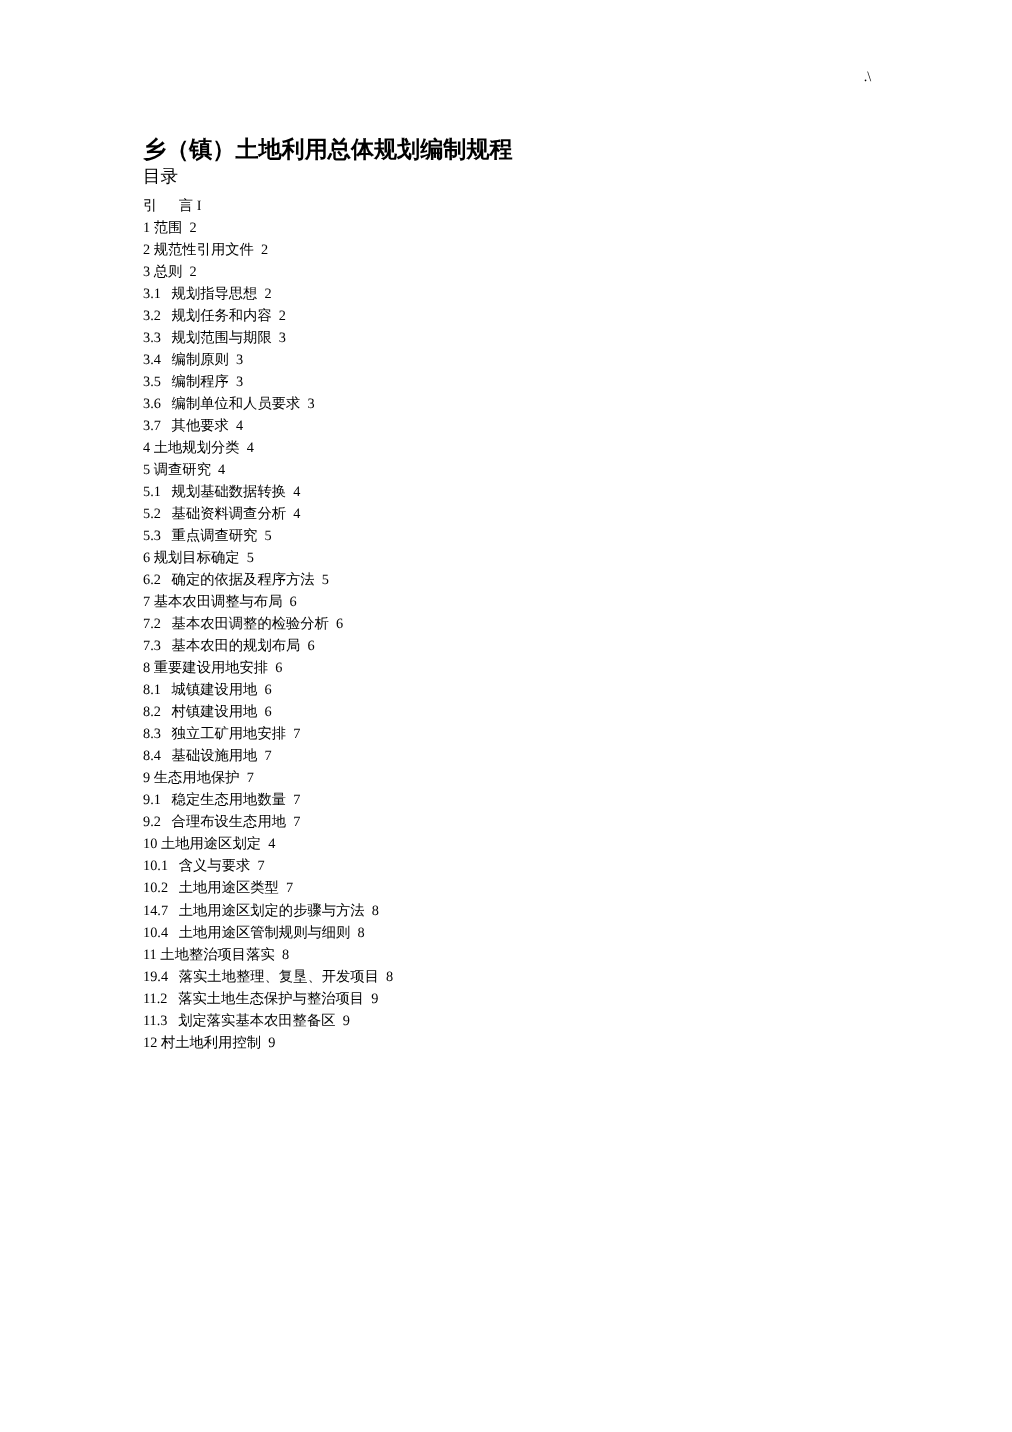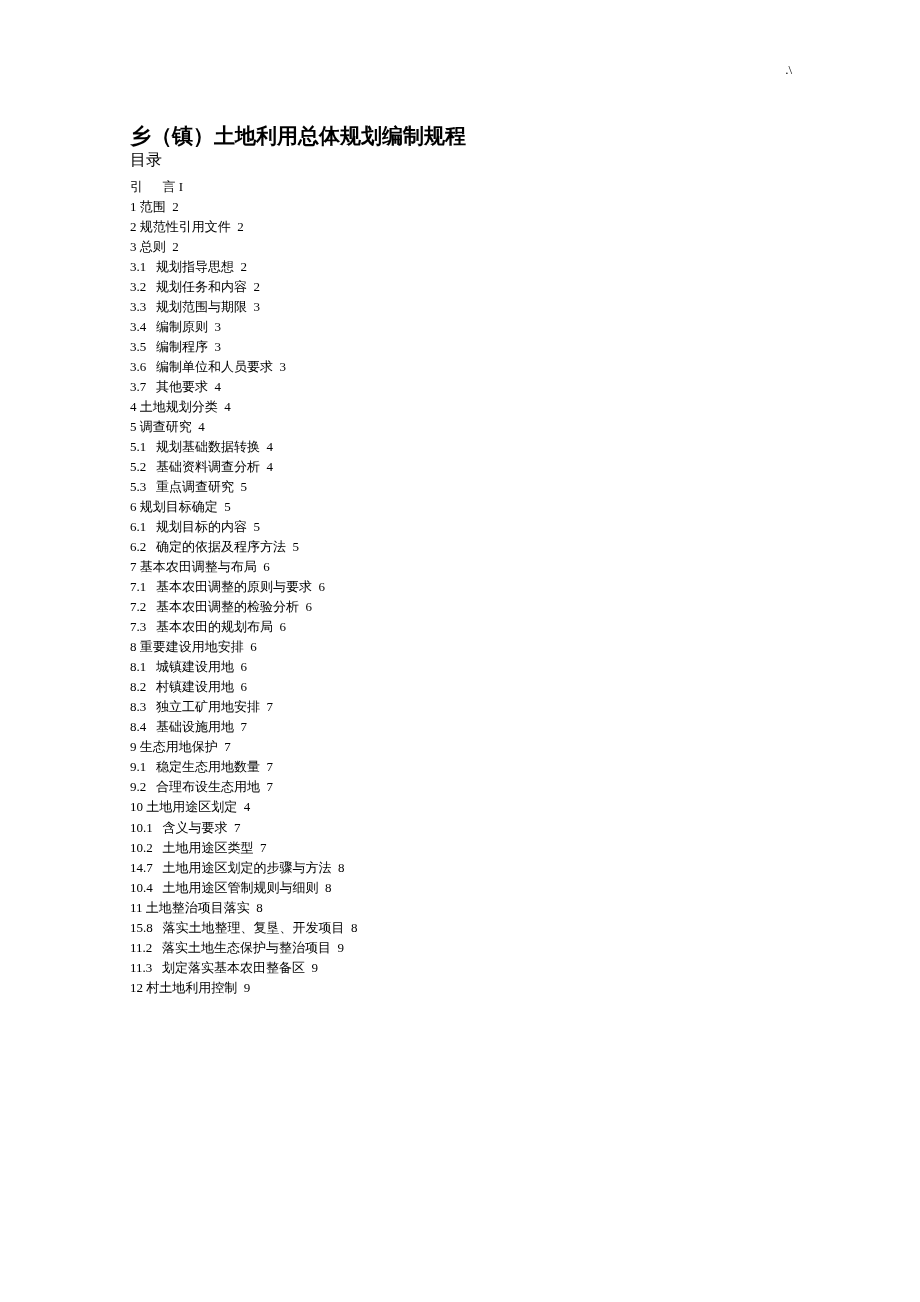--- a/index.html
+++ b/index.html
@@ -60,38 +60,36 @@
       <div class="toc-line">3.4   编制原则  3</div>
       <div class="toc-line">3.5   编制程序  3</div>
       <div class="toc-line">3.6   编制单位和人员要求  3</div>
       <div class="toc-line">3.7   其他要求  4</div>
       <div class="toc-line">4 土地规划分类  4</div>
       <div class="toc-line">5 调查研究  4</div>
       <div class="toc-line">5.1   规划基础数据转换  4</div>
       <div class="toc-line">5.2   基础资料调查分析  4</div>
       <div class="toc-line">5.3   重点调查研究  5</div>
       <div class="toc-line">6 规划目标确定  5</div>
-      <div class="toc-line">6.1   规划目标的内容  5</div>
       <div class="toc-line">6.2   确定的依据及程序方法  5</div>
       <div class="toc-line">7 基本农田调整与布局  6</div>
-      <div class="toc-line">7.1   基本农田调整的原则与要求  6</div>
       <div class="toc-line">7.2   基本农田调整的检验分析  6</div>
       <div class="toc-line">7.3   基本农田的规划布局  6</div>
       <div class="toc-line">8 重要建设用地安排  6</div>
       <div class="toc-line">8.1   城镇建设用地  6</div>
       <div class="toc-line">8.2   村镇建设用地  6</div>
       <div class="toc-line">8.3   独立工矿用地安排  7</div>
       <div class="toc-line">8.4   基础设施用地  7</div>
       <div class="toc-line">9 生态用地保护  7</div>
       <div class="toc-line">9.1   稳定生态用地数量  7</div>
       <div class="toc-line">9.2   合理布设生态用地  7</div>
       <div class="toc-line">10 土地用途区划定  4</div>
       <div class="toc-line">10.1   含义与要求  7</div>
       <div class="toc-line">10.2   土地用途区类型  7</div>
       <div class="toc-line">14.7   土地用途区划定的步骤与方法  8</div>
       <div class="toc-line">10.4   土地用途区管制规则与细则  8</div>
       <div class="toc-line">11 土地整治项目落实  8</div>
-      <div class="toc-line">15.8   落实土地整理、复垦、开发项目  8</div>
+      <div class="toc-line">19.4   落实土地整理、复垦、开发项目  8</div>
       <div class="toc-line">11.2   落实土地生态保护与整治项目  9</div>
       <div class="toc-line">11.3   划定落实基本农田整备区  9</div>
       <div class="toc-line">12 村土地利用控制  9</div>
     </div>
 </div>
 
 </body></html>

